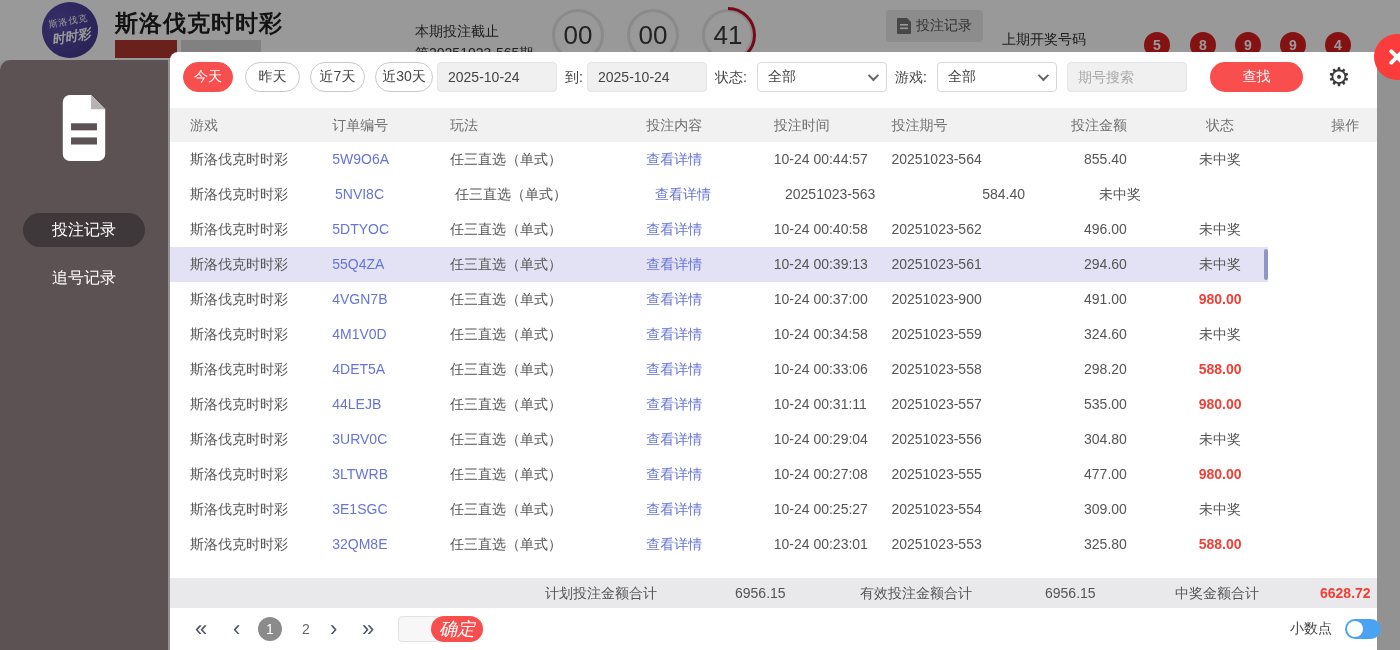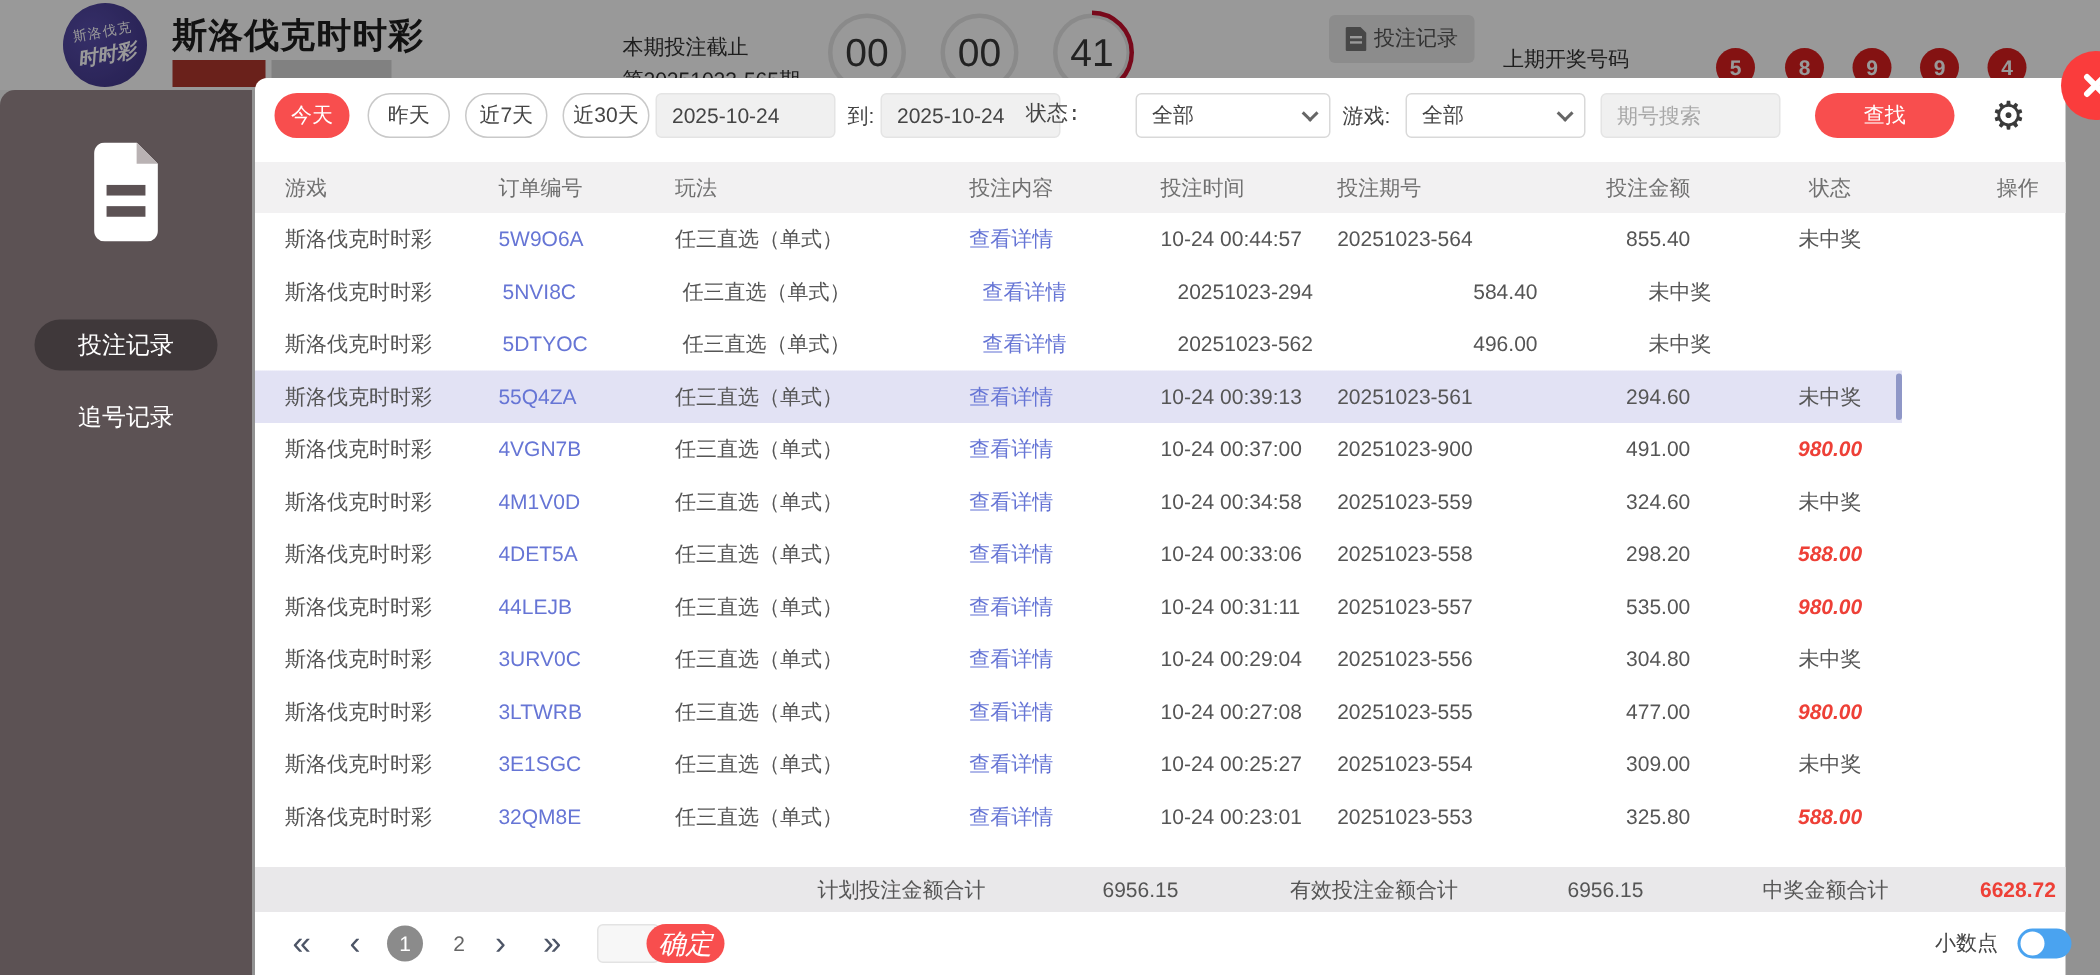--- a/index.html
+++ b/index.html
@@ -60,21 +60,21 @@
   #q0{left:13px;width:50px;}
   #q1{left:75px;width:55px;}
   #q2{left:140px;width:55px;}
   #q3{left:205px;width:58px;}
   .date-input{height:30px;background:#f0f0f0;border:1px solid #e4e4e4;border-radius:4px;font-size:14px;color:#444;
               padding-left:10px;display:flex;align-items:center;}
   #date-from{left:267px;width:120px;}
   #date-to{left:417px;width:120px;}
   .flt-label{font-size:14px;color:#444;line-height:30px;}
   #lbl-to{left:395px;}
-  #lbl-status{left:514px;font-family:Liberation Mono, monospace;}
+  #lbl-status{left:545px;}
   #lbl-game{left:725px;}
   .select{height:30px;background:#fff;border:1px solid #d9d9d9;border-radius:4px;font-size:14px;color:#444;
           display:flex;align-items:center;justify-content:space-between;padding:0 10px;cursor:pointer;}
   #sel-status{left:587px;width:130px;}
   #sel-game{left:767px;width:120px;}
   .chev{width:8px;height:8px;border-right:2px solid #666;border-bottom:2px solid #666;transform:rotate(45deg) translateY(-2px);}
   .search-input{left:897px;width:120px;height:30px;background:#f0f0f0;border:1px solid #e4e4e4;border-radius:4px;
                 font-size:14px;color:#444;padding:0 10px;}
   .search-input::placeholder{color:#a8a8a8;}
   .find-btn{left:1040px;width:93px;background:var(--accent);color:#fff;border:none;}
@@ -90,21 +90,21 @@
   .c-game{width:165px;padding-left:20px;}
   .c-order{width:120px;}
   .c-play{width:200px;}
   .c-content{width:130px;text-align:left;}
   .c-time{width:120px;}
   .c-period{width:150px;}
   .c-amount{width:90px;text-align:right;}
   .c-status{width:190px;text-align:center;}
   .c-op{width:65px;text-align:center;}
   .order-link,.detail-link{color:var(--link);text-decoration:none;cursor:pointer;}
-  .status-win{color:var(--win);font-weight:bold;font-style:italic;}
+  .status-win{color:var(--win);font-weight:bold;}
 
   
   .tsummary{position:relative;margin-top:16px;height:30px;background:#e9e8ea;font-size:14px;color:#555;line-height:30px;}
   .tsummary span{position:absolute;}
   .sum-l1{left:375px;} .sum-v1{left:565px;}
   .sum-l2{left:690px;} .sum-v2{left:875px;}
   .sum-l3{left:1005px;} .sum-v3{left:1150px;color:var(--win);font-weight:bold;}
 
   
   .tfooter{position:relative;height:42px;}
@@ -232,31 +232,32 @@
       <span class="c-amount">855.40</span>
       <span class="c-status">未中奖</span>
       <span class="c-op"></span>
     </div>
 
     <div class="trow">
       <span class="c-game">斯洛伐克时时彩</span>
       <span class="c-order"><a class="order-link">5NVI8C</a></span>
       <span class="c-play">任三直选（单式）</span>
       <span class="c-content"><a class="detail-link">查看详情</a></span>
-      <span class="c-period">20251023-294</span>
+      <span class="c-period">20251023-563</span>
       <span class="c-amount">584.40</span>
       <span class="c-status">未中奖</span>
       <span class="c-op"></span>
     </div>
 
     <div class="trow">
       <span class="c-game">斯洛伐克时时彩</span>
       <span class="c-order"><a class="order-link">5DTYOC</a></span>
       <span class="c-play">任三直选（单式）</span>
       <span class="c-content"><a class="detail-link">查看详情</a></span>
+      <span class="c-time">10-24 00:40:58</span>
       <span class="c-period">20251023-562</span>
       <span class="c-amount">496.00</span>
       <span class="c-status">未中奖</span>
       <span class="c-op"></span>
     </div>
 
     <div class="trow hl">
       <span class="c-game">斯洛伐克时时彩</span>
       <span class="c-order"><a class="order-link">55Q4ZA</a></span>
       <span class="c-play">任三直选（单式）</span>

